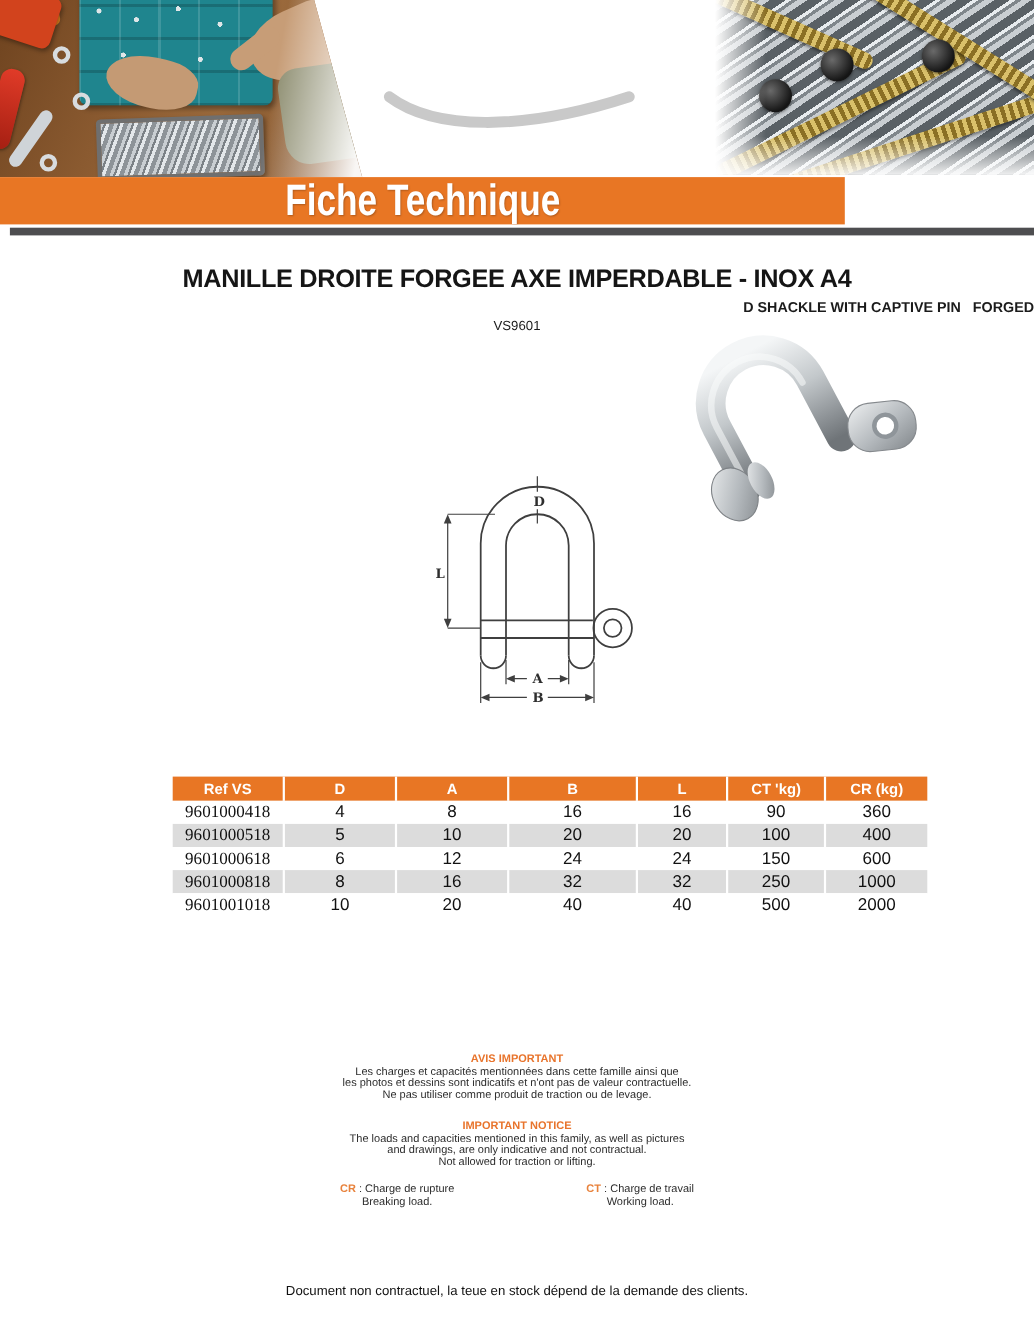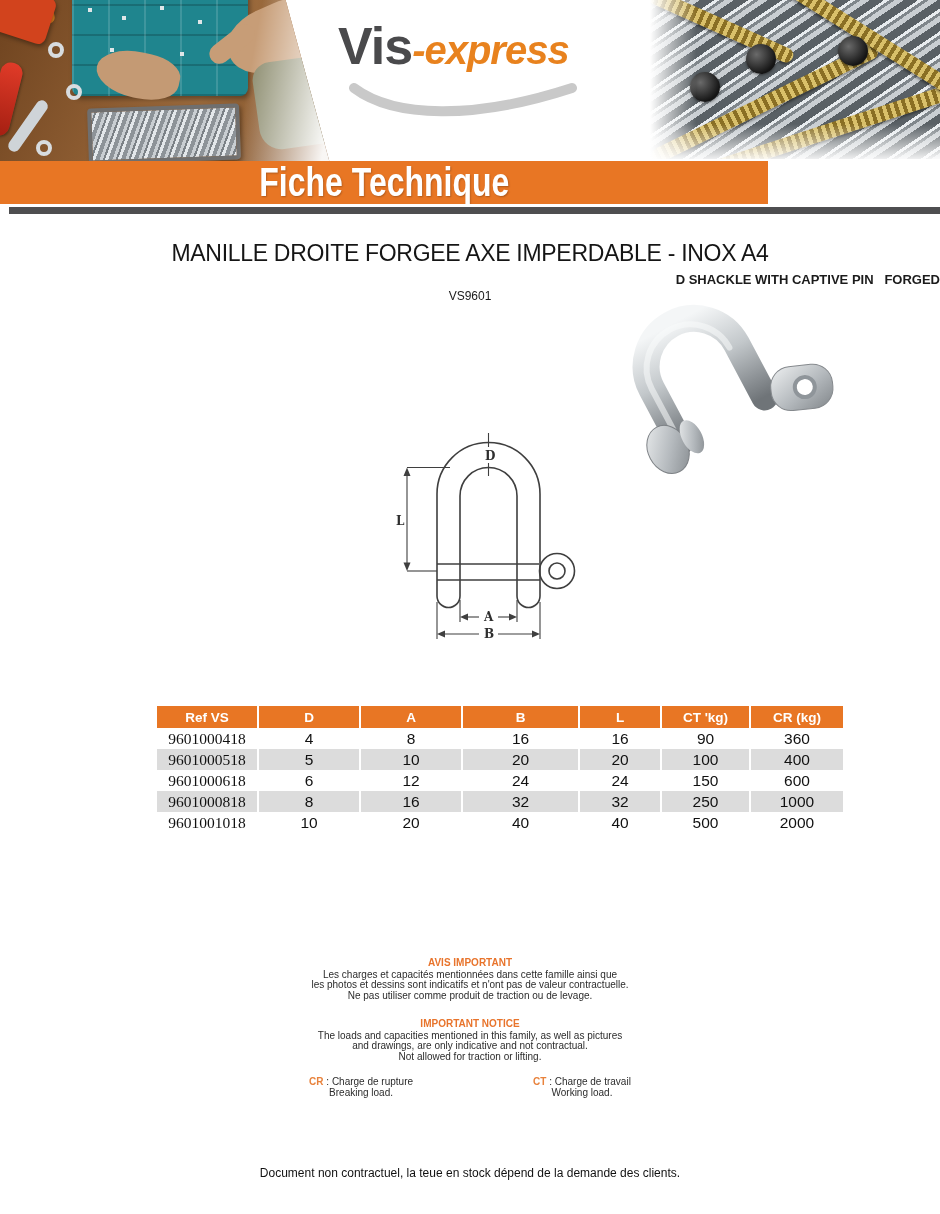--- a/index.html
+++ b/index.html
@@ -51,21 +51,21 @@
     background:radial-gradient(circle at 35% 35%,#6a6a6a,#151515 70%); box-shadow:0 1px 3px rgba(0,0,0,.5); }
   .photo-right::after { content:''; position:absolute; inset:0;
     background:linear-gradient(90deg,#fff 0%,rgba(255,255,255,0) 16%),linear-gradient(0deg,rgba(255,255,255,.9) 0%,rgba(255,255,255,0) 22%); }
 
   
   .banner { position:absolute; left:0; top:161px; width:768px; height:43px; background:#e87624; text-align:center; overflow:hidden; }
   .banner-text { display:inline-block; color:#fff; font-weight:bold; font-size:40px; line-height:43px; letter-spacing:0px; transform:scaleX(.8); transform-origin:center; text-shadow:1px 1px 2px rgba(0,0,0,.25); }
   .divider-bar { position:absolute; left:9px; top:207px; width:931px; height:7px; background:#4e4e50; }
 
   
-  .product-title { position:absolute; left:0; top:240px; width:940px; text-align:center; font-size:23px; font-weight:normal; color:#151515; letter-spacing:-0.3px; }
+  .product-title { position:absolute; left:0; top:240px; width:940px; text-align:center; font-size:23px; font-weight:bold; color:#151515; letter-spacing:-0.3px; }
   .product-subtitle { position:absolute; left:0; top:272px; width:940px; text-align:right; font-size:13px; font-weight:bold; color:#1b1b1b; white-space:pre; }
   .product-ref { position:absolute; left:0; top:289px; width:940px; text-align:center; font-size:12px; color:#1b1b1b; }
 
   
   .product-photo { position:absolute; left:578px; top:294px; }
   .tech-drawing { position:absolute; left:388px; top:430px; }
   .dim-label { font-family:"DejaVu Serif", serif; font-weight:bold; font-size:12px; fill:#2e2e2e; }
 
   
   .dim-table { position:absolute; left:157px; top:706px; width:686px; border-collapse:collapse; table-layout:fixed; }
@@ -103,23 +103,20 @@
     <div class="pl-hand-top"></div>
     <div class="pl-finger"></div>
     <div class="pl-sleeve"></div>
     <div class="pl-hand-low"></div>
     <div class="pl-washer" style="left:48px; top:42px;"></div>
     <div class="pl-washer" style="left:66px; top:84px;"></div>
     <div class="pl-washer" style="left:36px; top:140px;"></div>
   </div>
 
   <div class="logo">
-    <div class="logo-line">
-      <span class="logo-vis">Vis</span><span class="logo-express">-express</span>
-    </div>
     <svg class="logo-swoosh" width="240" height="42" viewBox="0 0 240 42">
       <path d="M10,8 C50,38 130,40 228,8" fill="none" stroke="#c9c9c9" stroke-width="10" stroke-linecap="round"></path>
     </svg>
   </div>
 
   <div class="photo-right">
     <div class="pr-screw" style="left:-10px; top:96px; width:250px; transform:rotate(-26deg);"></div>
     <div class="pr-screw" style="left:60px; top:120px; width:260px; transform:rotate(-18deg);"></div>
     <div class="pr-screw" style="left:120px; top:30px; width:200px; transform:rotate(32deg);"></div>
     <div class="pr-screw" style="left:-20px; top:16px; width:170px; transform:rotate(24deg);"></div>

